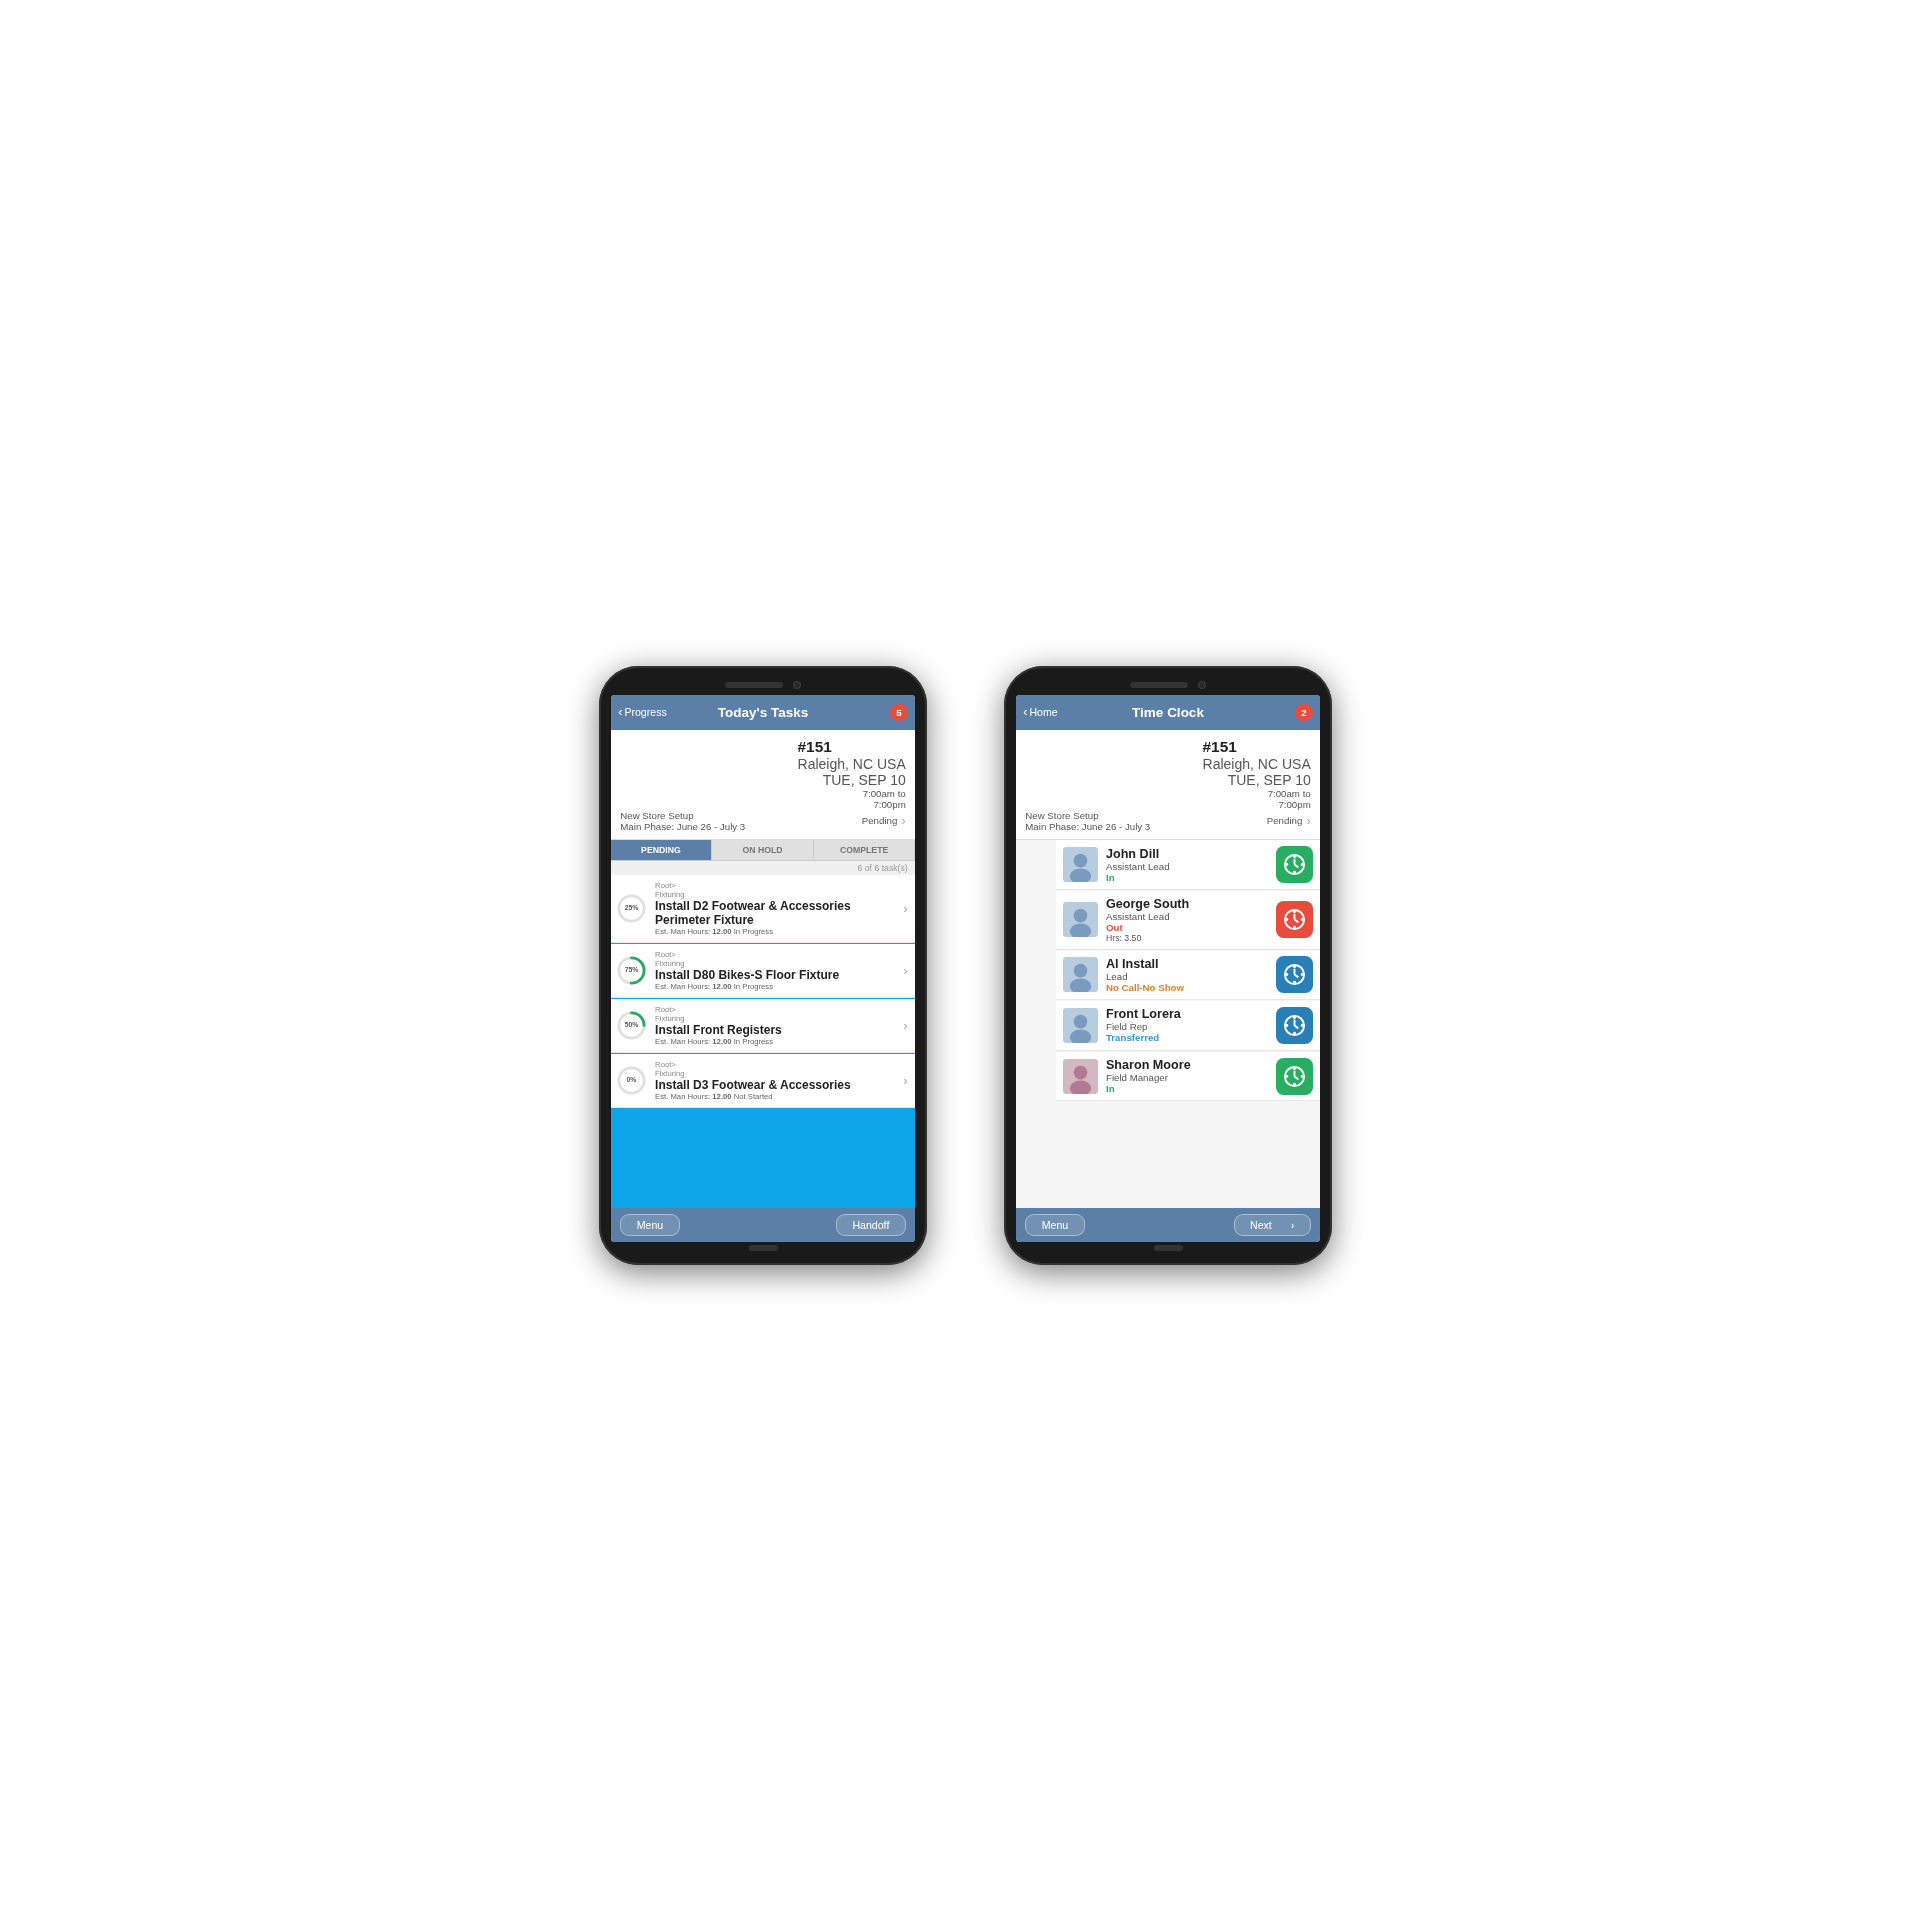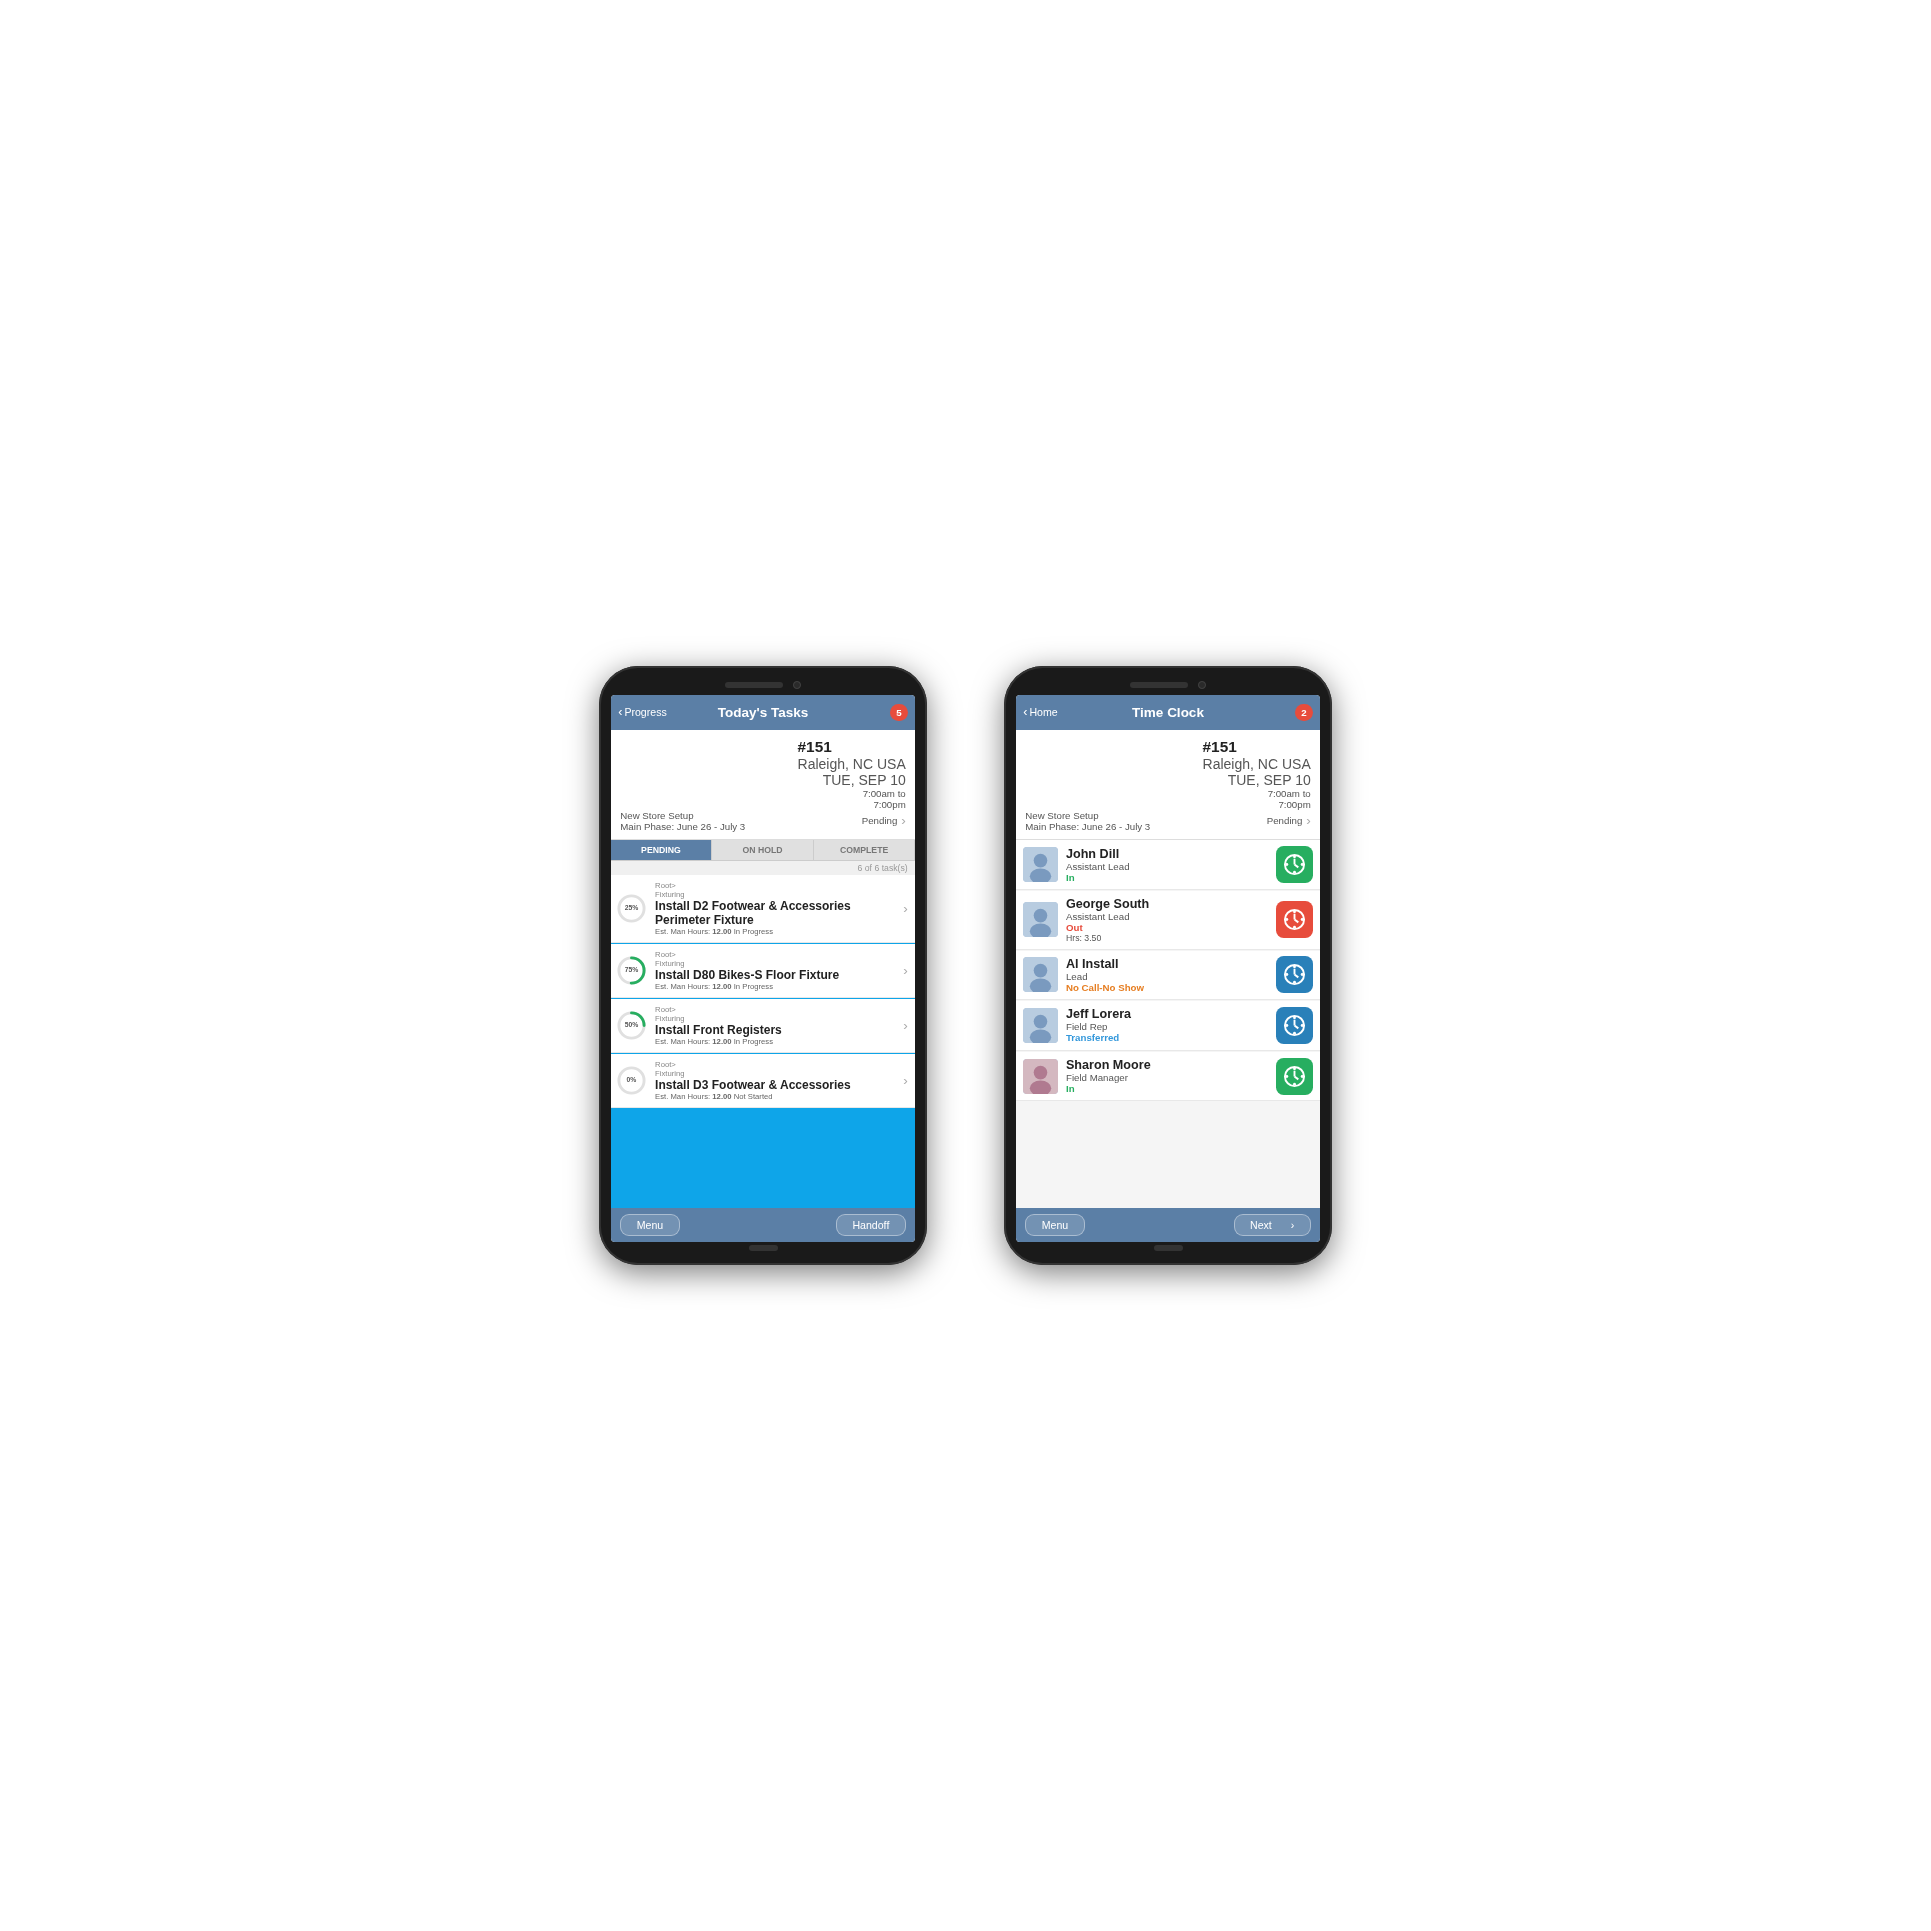--- a/index.html
+++ b/index.html
@@ -271,20 +271,21 @@
       background: #f5f5f5;
     }
 
     .worker-item {
       display: flex;
       align-items: center;
       background: white;
       margin-bottom: 1px;
       padding: 5.8px 7.7px;
       border-bottom: 1px solid #e8e8e8;
+      margin-left: 40px;
     }
 
     .worker-avatar {
       width: 35px;
       height: 35px;
       border-radius: 3.9px;
       background: #b0c4de;
       flex-shrink: 0;
       margin-right: 7.7px;
       overflow: hidden;
@@ -620,21 +621,21 @@
 
       <div class="worker-item">
         <div class="worker-avatar">
           <svg width="35" height="35" viewBox="0 0 36 36">
             <rect width="36" height="36" fill="#b8cce0"></rect>
             <circle cx="18" cy="14" r="7" fill="#7a9abf"></circle>
             <ellipse cx="18" cy="30" rx="11" ry="8" fill="#7a9abf"></ellipse>
           </svg>
         </div>
         <div class="worker-info">
-          <div class="worker-name">Jeff Lorera</div>
+          <div class="worker-name">Front Lorera</div>
           <div class="worker-role">Field Rep</div>
           <div class="worker-status-transferred">Transferred</div>
         </div>
         <div class="clock-btn clock-btn-blue">
           <svg width="23" height="23" viewBox="0 0 24 24">
             <circle cx="12" cy="12" r="10" fill="none" stroke="white" stroke-width="2"></circle>
             <line x1="12" y1="6" x2="12" y2="12" stroke="white" stroke-width="2"></line>
             <line x1="12" y1="12" x2="16" y2="15" stroke="white" stroke-width="2"></line>
             <circle cx="12" cy="4" r="1.5" fill="white"></circle>
             <circle cx="12" cy="20" r="1.5" fill="white"></circle>

